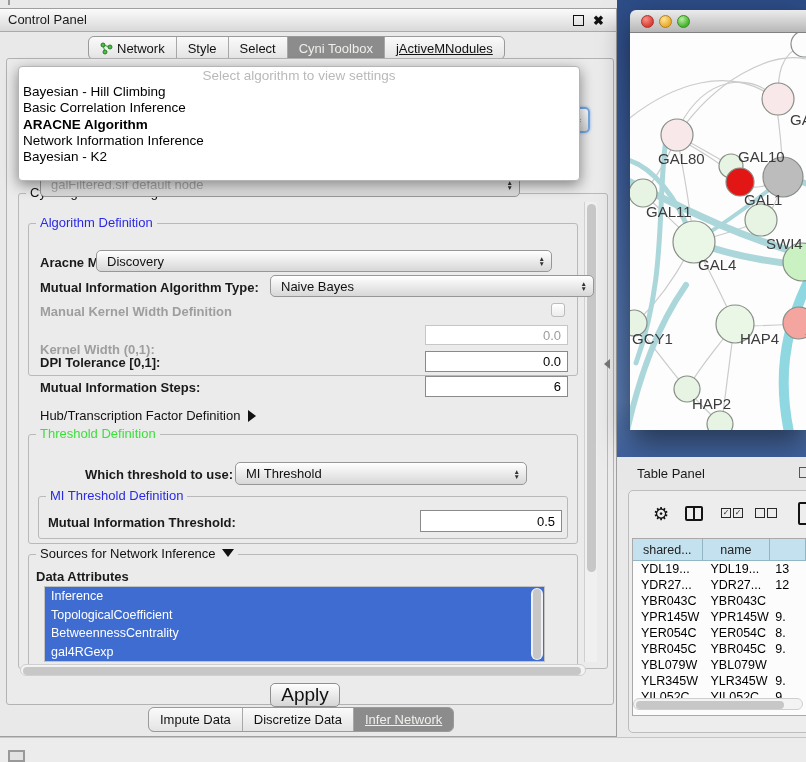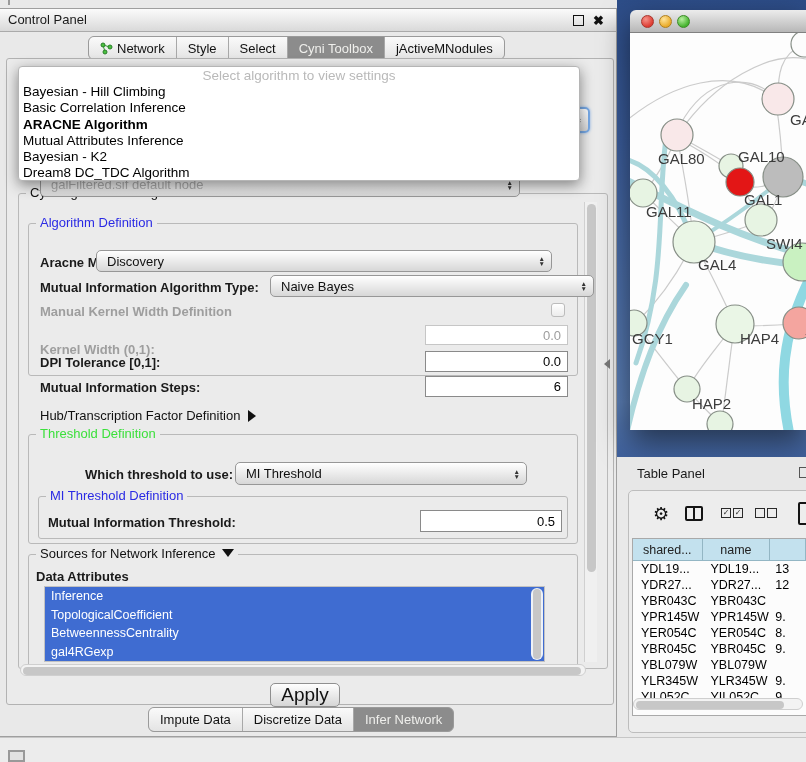--- a/index.html
+++ b/index.html
@@ -8,21 +8,21 @@
   .abs{position:absolute;}
   
   .cp-win{left:0;top:8px;width:617px;height:729px;background:#e9e9e9;border:1px solid #9f9f9f;border-left:none;box-sizing:border-box;}
   .cp-title{left:0;top:0;width:100%;height:22px;background:linear-gradient(#fbfbfb,#d9d9d9);border-bottom:1px solid #aaa;}
   .cp-title-text{left:8px;top:3px;font-size:13px;color:#1a1a1a;}
   .float-btn{right:32px;top:6px;width:9px;height:9px;border:1.5px solid #111;}
   .close-btn{right:12px;top:4px;font-size:13px;font-weight:bold;color:#111;}
   
   .tabbar{display:flex;border:1px solid #9a9a9a;border-radius:6px;overflow:hidden;background:#a3a3a3;height:22px;}
   .tab{display:flex;align-items:center;gap:4px;padding:0 11px;font-size:13px;color:#111;border-right:1px solid #a8a8a8;background:linear-gradient(#fafafa,#e4e4e4);white-space:nowrap;}
-  .tab:last-child{border-right:none;}
+  .tab:last-child{border-right:none;text-decoration:underline;}
   .tab.sel{background:#8c8c8c;color:#efefec;}
   
   .dd{left:18px;top:57px;width:562px;height:115px;background:#fff;border:1px solid #b5b5b5;border-radius:4px;
       box-shadow:0 4px 14px rgba(0,0,0,.45);z-index:50;box-sizing:border-box;padding-top:1px;}
   .dd-ph{text-align:center;color:#b9b9b9;font-size:13.5px;height:16px;line-height:16px;}
   .dd-item{padding-left:4px;font-size:13.5px;color:#000;height:16.3px;line-height:16.3px;white-space:nowrap;}
   .dd-item.bold{font-weight:bold;}
   
   .combo{border:1px solid #979797;border-radius:5px;background:linear-gradient(#ffffff,#d7d7d7);
          display:flex;align-items:center;font-size:13px;color:#111;box-sizing:border-box;padding:0 6px 0 10px;}
@@ -126,23 +126,22 @@
           <span>▼</span>
         </span>
     </div>
 
     <div class="abs dd">
       <div class="dd-ph">Select algorithm to view settings</div>
       <div>
           <div class="dd-item">Bayesian - Hill Climbing</div>
           <div class="dd-item">Basic Correlation Inference</div>
           <div class="dd-item bold">ARACNE Algorithm</div>
-          <div class="dd-item">Mutual Attributes Inference</div>
+          <div class="dd-item">Network Information Inference</div>
           <div class="dd-item">Bayesian - K2</div>
-          <div class="dd-item">Dream8 DC_TDC Algorithm</div>
         </div>
     </div>
 
     <div class="abs" style="left:6px;top:49px;width:606px;height:645px;border:1px solid #b2b2b2;border-radius:3px;background:#ebebeb;"></div>
 
     <div class="abs fs" style="left:18px;top:184px;width:590px;height:476px;background:#ebebeb;">
       <span class="lg" style="background:#ebebeb;">Cyni Algorithm Settings</span>
     </div>
 
     <div class="abs sb-track" style="left:584px;top:193px;width:13px;height:460px;border-radius:0;border:none;background:#f0f0f0;border-left:1px solid #d0d0d0;">

